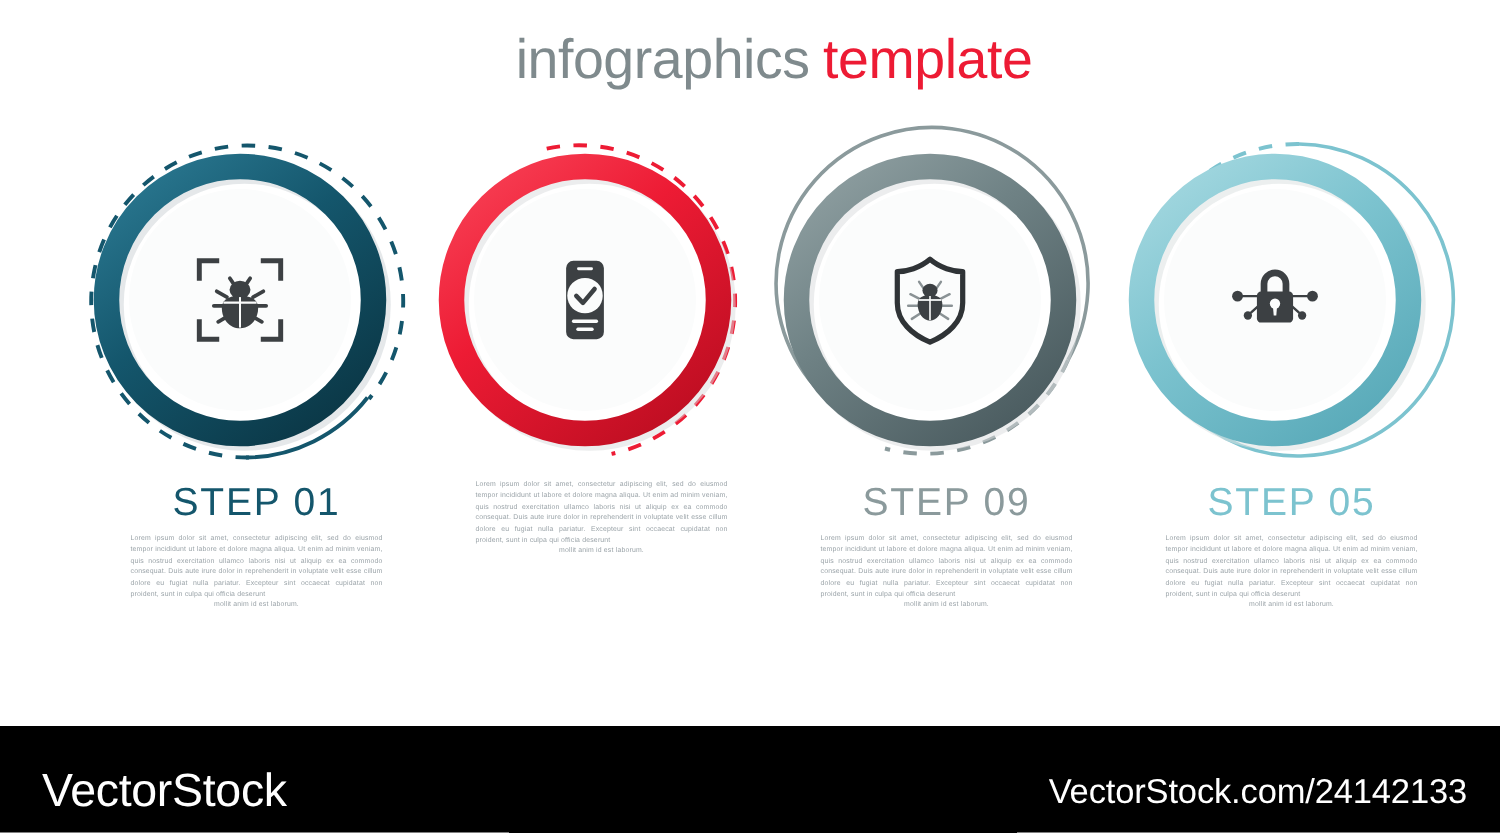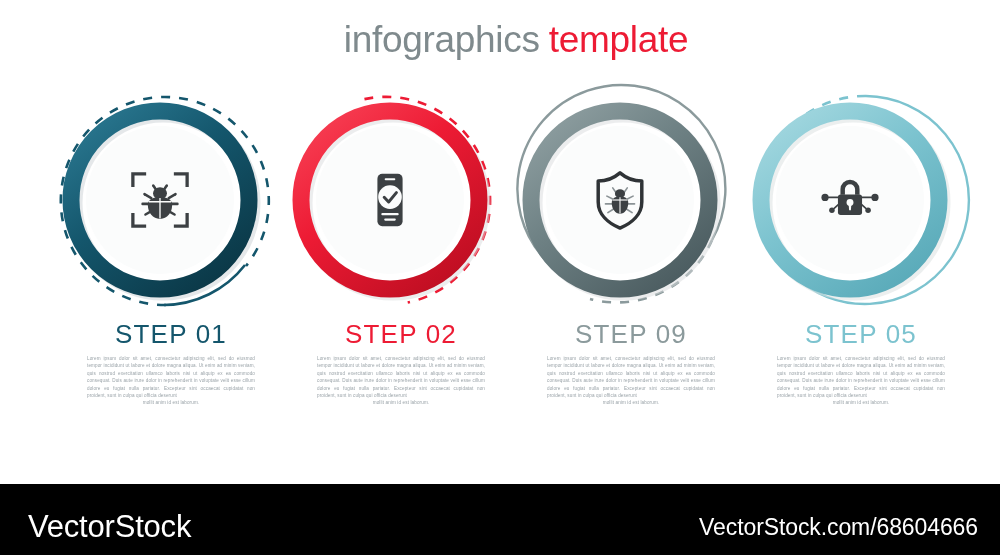--- a/index.html
+++ b/index.html
@@ -240,21 +240,20 @@
           <svg viewBox="0 0 64 64">
             <rect x="19" y="5" width="26" height="54" rx="5" fill="#3c4043"></rect>
             <rect x="26.5" y="9.5" width="11" height="2" rx="1" fill="#fbfcfc"></rect>
             <circle cx="32" cy="29" r="12.2" fill="#fbfcfc"></circle>
             <path d="M26 29.2 L30.6 34 L38.6 24.4" fill="none" stroke="#3c4043" stroke-width="3.1" stroke-linecap="round" stroke-linejoin="round"></path>
             <rect x="23" y="45.5" width="18" height="2.3" rx="1.1" fill="#fbfcfc"></rect>
             <rect x="26" y="51" width="12" height="2.3" rx="1.1" fill="#fbfcfc"></rect>
           </svg>
         </div>
       </div>
-      <div class="step-title" style="color:#ed1b34;">STEP 02</div>
       <div class="step-body">
         <span>Lorem ipsum dolor sit amet, consectetur adipiscing elit, sed do eiusmod tempor incididunt ut labore et dolore magna aliqua. Ut enim ad minim veniam, quis nostrud exercitation ullamco laboris nisi ut aliquip ex ea commodo consequat. Duis aute irure dolor in reprehenderit in voluptate velit esse cillum dolore eu fugiat nulla pariatur. Excepteur sint occaecat cupidatat non proident, sunt in culpa qui officia deserunt</span>
         <span class="last-line">mollit anim id est laborum.</span>
       </div>
     </div>
 
     <div class="step">
       <div class="step-badge">
         <svg viewBox="0 0 230 225">
           <defs>
@@ -346,16 +345,16 @@
       <div class="step-body">
         <span>Lorem ipsum dolor sit amet, consectetur adipiscing elit, sed do eiusmod tempor incididunt ut labore et dolore magna aliqua. Ut enim ad minim veniam, quis nostrud exercitation ullamco laboris nisi ut aliquip ex ea commodo consequat. Duis aute irure dolor in reprehenderit in voluptate velit esse cillum dolore eu fugiat nulla pariatur. Excepteur sint occaecat cupidatat non proident, sunt in culpa qui officia deserunt</span>
         <span class="last-line">mollit anim id est laborum.</span>
       </div>
     </div>
 
   </div>
 
   <div class="footer">
     <div class="footer-brand">VectorStock</div>
-    <div class="footer-url">VectorStock.com/68604666</div>
+    <div class="footer-url">VectorStock.com/24142133</div>
   </div>
 
 </div>
 
 </body></html>

